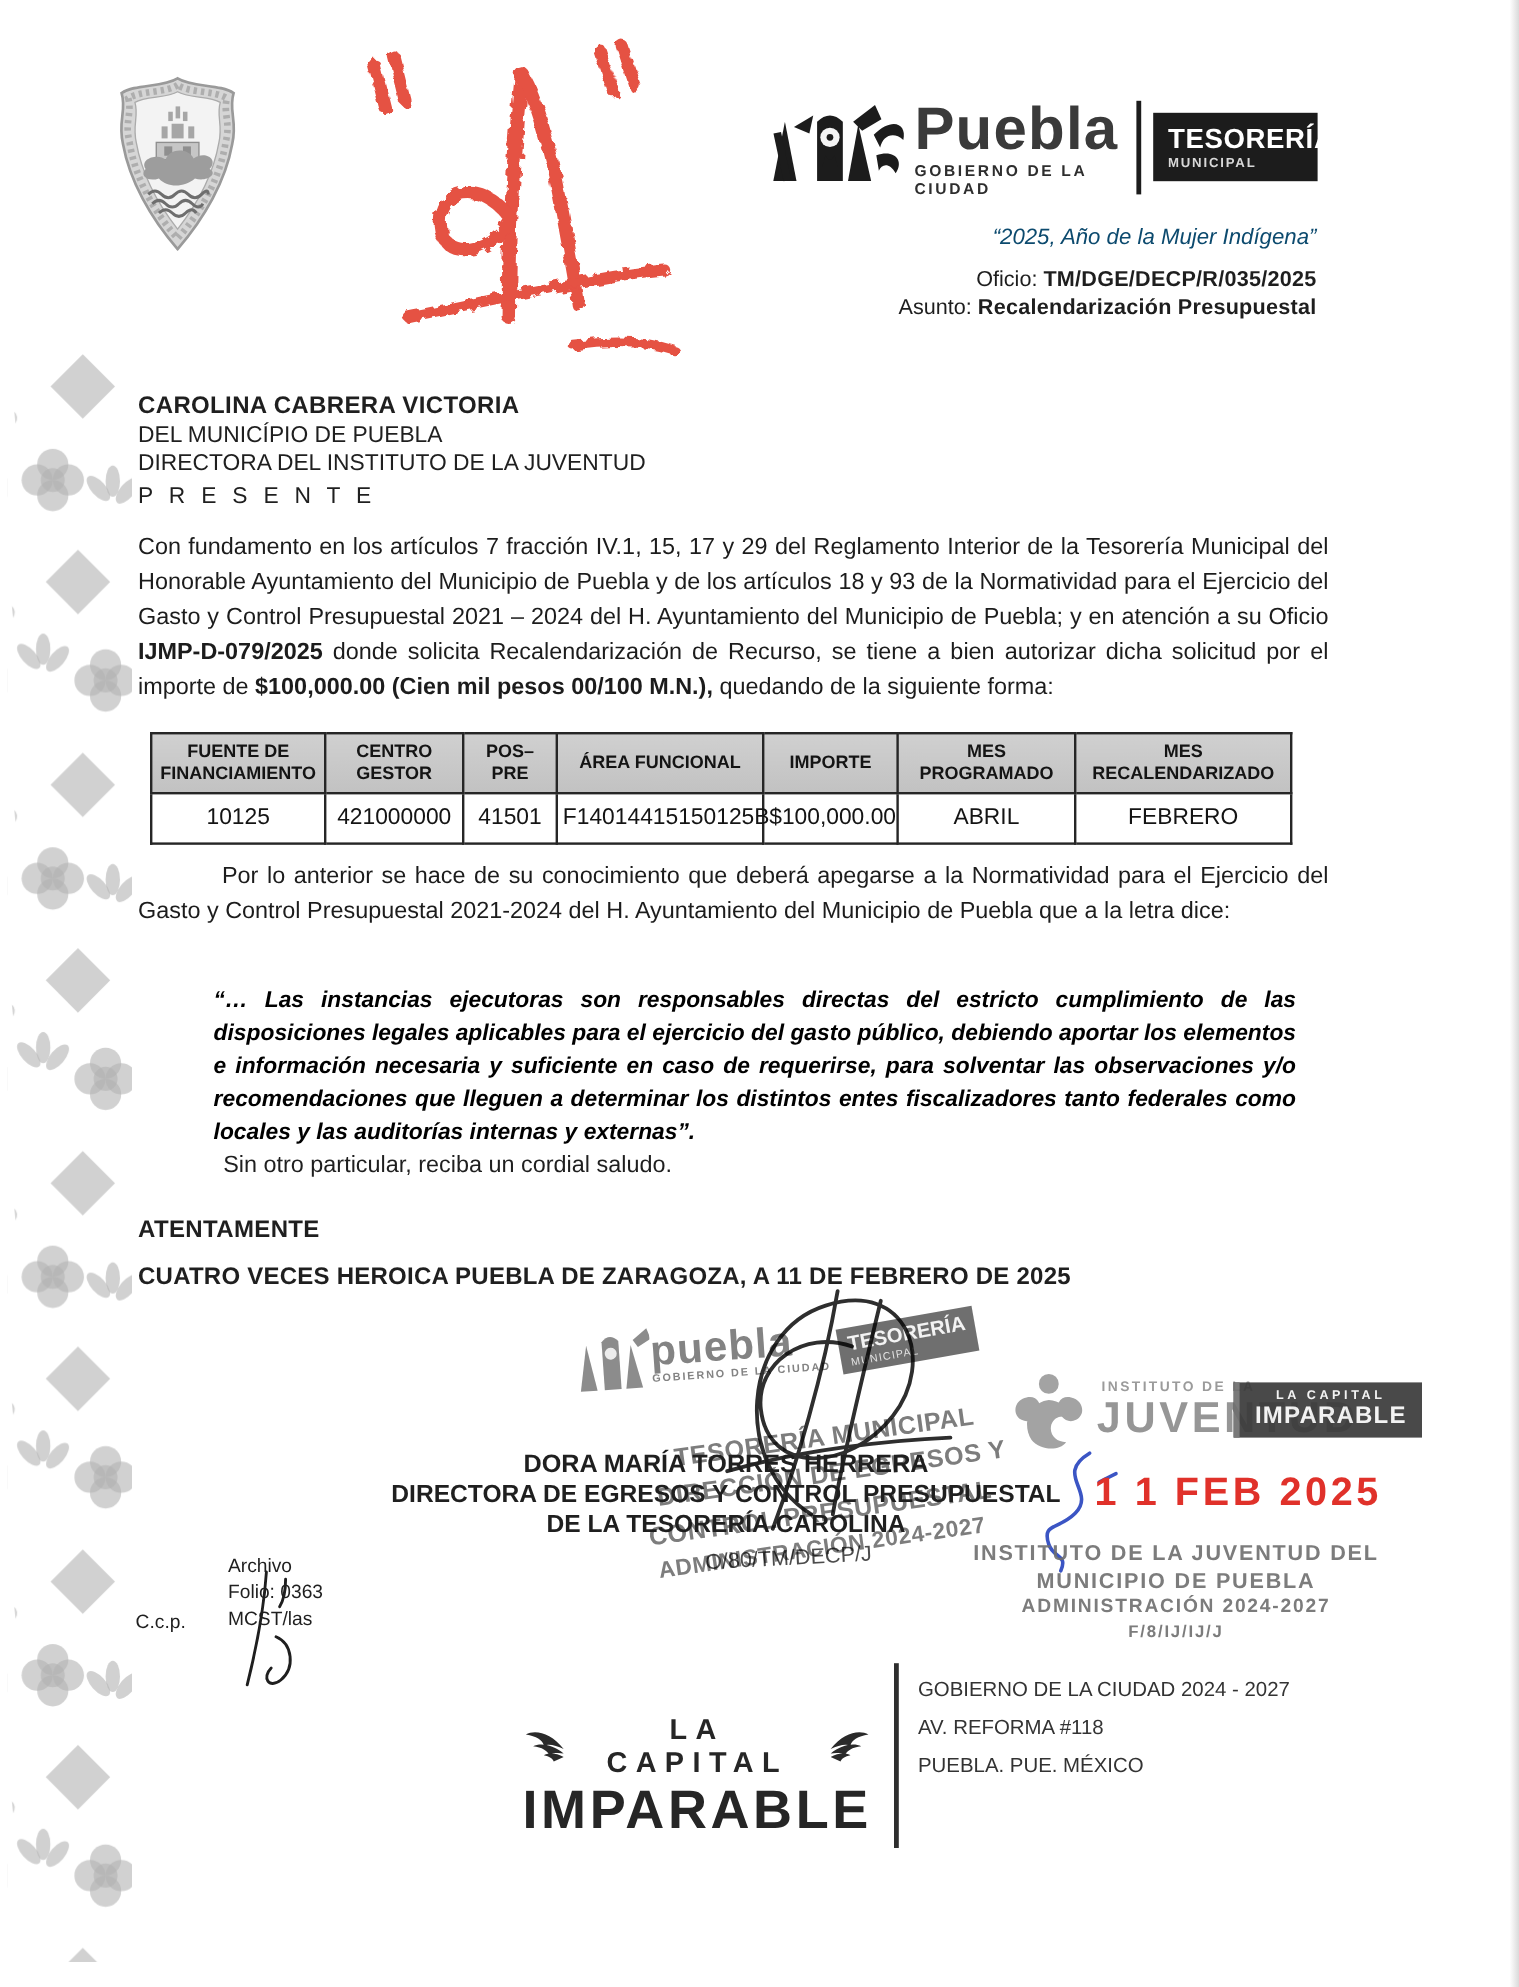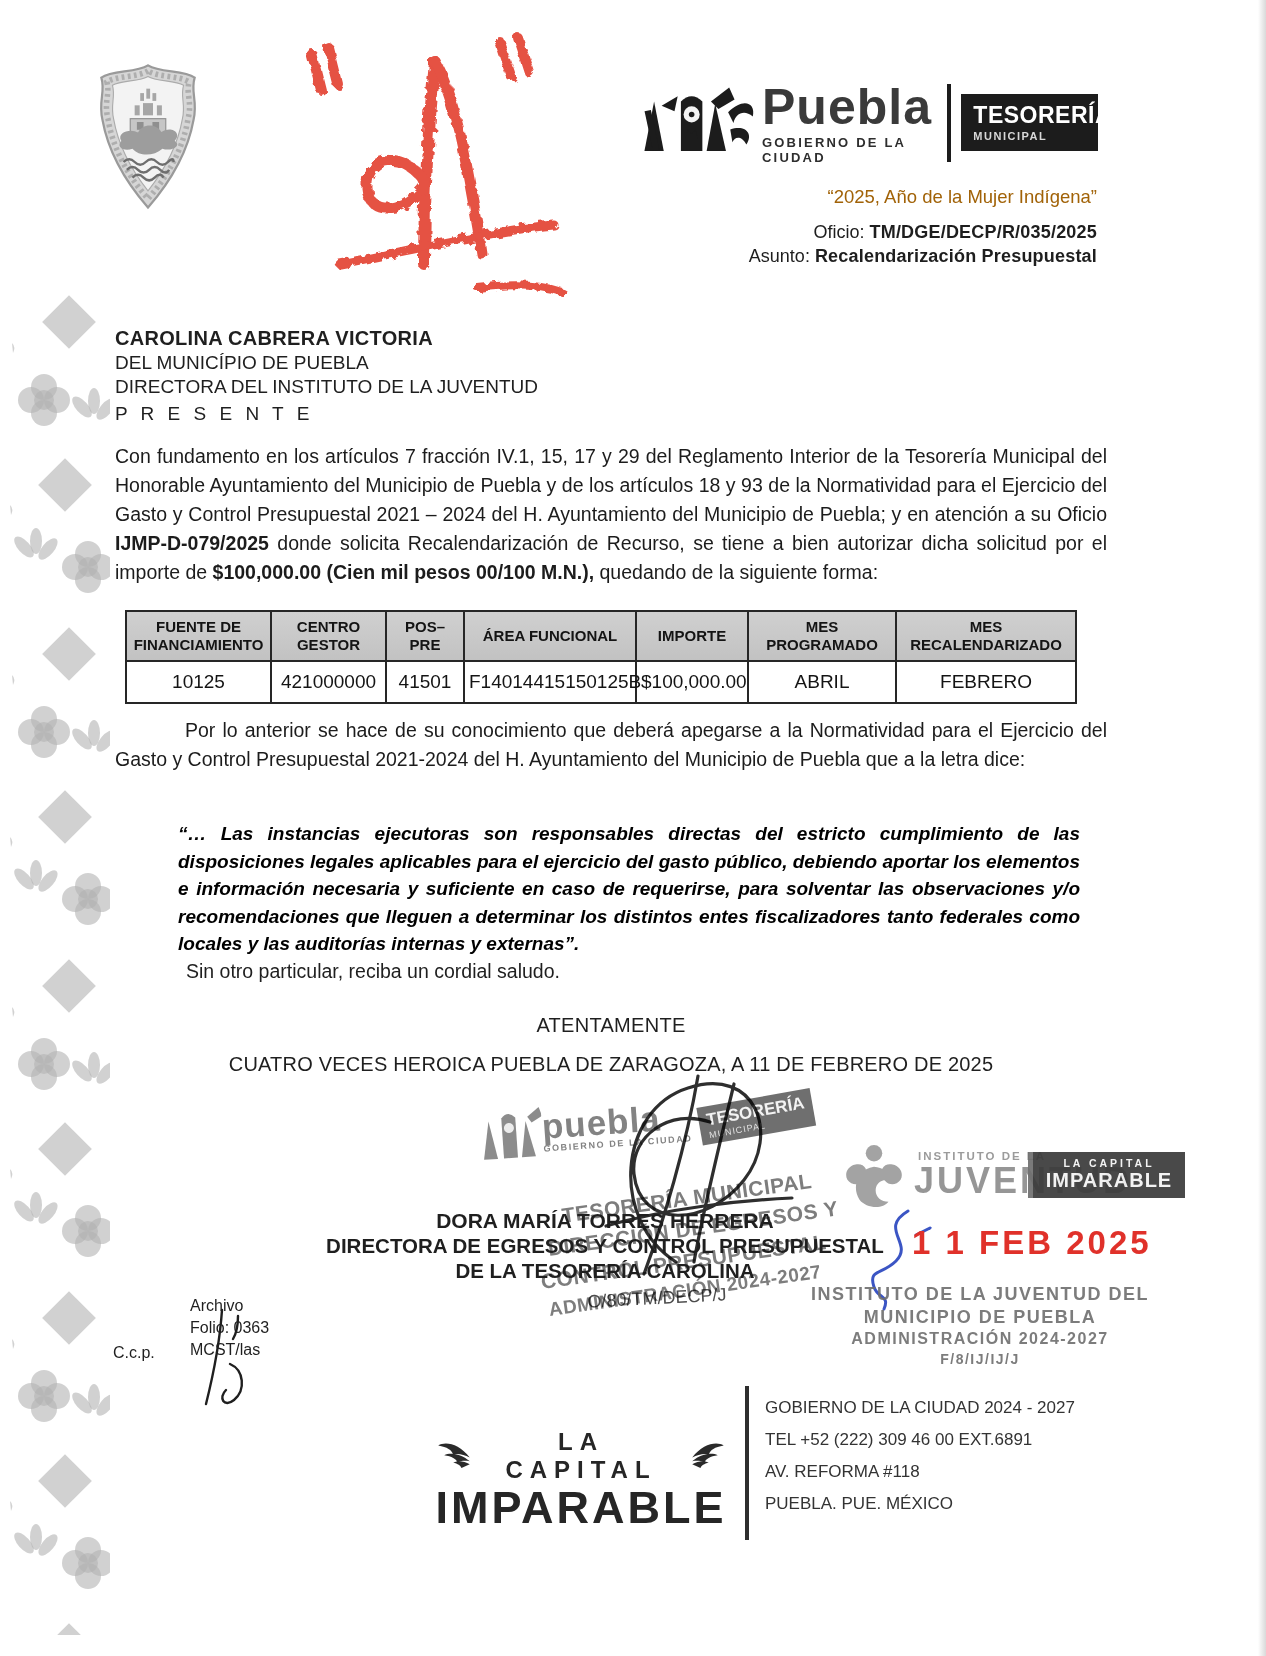--- a/index.html
+++ b/index.html
@@ -14,42 +14,42 @@
   .red-a{left:282px;top:26px;width:290px;height:280px;}
   .brand{left:638px;top:70px;width:460px;height:105px;display:flex;align-items:center;}
   .brand-icon{width:118px;height:86px;flex:0 0 auto;}
   .brand-text{margin-left:6px;}
   .brand-name{font-size:50px;font-weight:bold;color:#3a3a3a;letter-spacing:1px;line-height:52px;}
   .brand-sub{font-size:13px;font-weight:bold;color:#2e2e2e;letter-spacing:2.2px;margin-top:2px;}
   .brand-divider{width:5px;height:78px;background:#1c1c1c;margin:0 10px 0 12px;}
   .brand-box{background:#1c1c1c;color:#fff;padding:8px 12px 9px 12px;min-width:108px;}
   .brand-box-l1{font-size:23px;font-weight:bold;letter-spacing:.5px;}
   .brand-box-l2{font-size:11px;font-weight:bold;color:#d8d8d8;letter-spacing:1.5px;margin-top:1px;}
-  .year-quote{top:186px;left:560px;width:537px;text-align:right;font-size:18.5px;color:#a16207;}
+  .year-quote{top:186px;left:560px;width:537px;text-align:right;font-style:italic;font-size:18.5px;color:#0c4a6e;}
   .ref-block{top:220px;left:560px;width:537px;text-align:right;font-size:18px;line-height:24px;color:#1e1e1e;}
   .ref-block b{letter-spacing:.2px;}
   
   .recipient{left:115px;top:326px;font-size:19px;line-height:24.5px;}
   .recipient .r-name{font-size:20px;font-weight:bold;letter-spacing:.3px;}
   .recipient .r-presente{letter-spacing:4px;margin-top:2px;}
   
   .para{position:absolute;left:115px;width:992px;font-size:19.5px;line-height:29px;text-align:justify;color:#1c1c1c;}
   .p1{top:442px;}
   .p2{top:716px;text-indent:70px;}
   .quote{position:absolute;left:178px;top:820px;width:902px;font-size:19px;line-height:27.5px;
          font-weight:bold;font-style:italic;text-align:justify;color:#000000;}
   .saludo{left:186px;top:960px;font-size:19.5px;}
   
   .budget-table{position:absolute;left:125px;top:610px;border-collapse:collapse;table-layout:fixed;width:950px;}
   .budget-table th,.budget-table td{border:2.4px solid #262626;text-align:center;vertical-align:middle;}
   .budget-table th{background:linear-gradient(#d0d0d0,#c2c2c2);font-size:15px;line-height:18px;
                    font-weight:bold;white-space:pre-line;padding:6px 4px;color:#141414;}
   .budget-table td{font-size:19px;height:36px;padding:2px 4px;color:#141414;}
   
-  .atent{left:115px;top:1014px;width:992px;text-align:center;font-weight:normal;}
+  .atent{left:115px;top:1014px;width:992px;font-weight:bold;}
   .atent-l1{font-size:20px;letter-spacing:.3px;}
   .atent-l2{font-size:20px;margin-top:16px;letter-spacing:.2px;}
   
   .stamp-logo{left:478px;top:1096px;width:350px;display:flex;align-items:center;opacity:.85;
               transform:rotate(-4deg);mix-blend-mode:multiply;}
   .stamp-logo .s-icon{width:64px;height:56px;}
   .stamp-logo .s-name{font-size:35px;font-weight:bold;color:#6d6d6d;letter-spacing:1px;line-height:34px;}
   .stamp-logo .s-sub{font-size:9px;font-weight:bold;color:#6d6d6d;letter-spacing:1.6px;}
   .stamp-logo .s-box{background:#565656;color:#f1f1f1;padding:4px 8px;margin-left:8px;transform:rotate(-6deg);}
   .stamp-logo .s-box-l1{font-size:17px;font-weight:bold;}
@@ -394,19 +394,18 @@
           <path d="M44 31 C36 26 26 26 22 29 C28 30 32 33 33 36 Z"></path>
         </g>
       </svg>
     </div>
     <div class="capital-l2">IMPARABLE</div>
   </div>
 
   <div class="abs contact-bar"></div>
   <div class="abs contact">
     <div>GOBIERNO DE LA CIUDAD 2024 - 2027</div>
-    <div>TEL +52 (222) 309 46 00 EXT.6891</div>
     <div>AV. REFORMA #118</div>
     <div>PUEBLA. PUE. MÉXICO</div>
   </div>
 
   <div class="abs edge-shade"></div>
 </div>
 
 </body></html>

